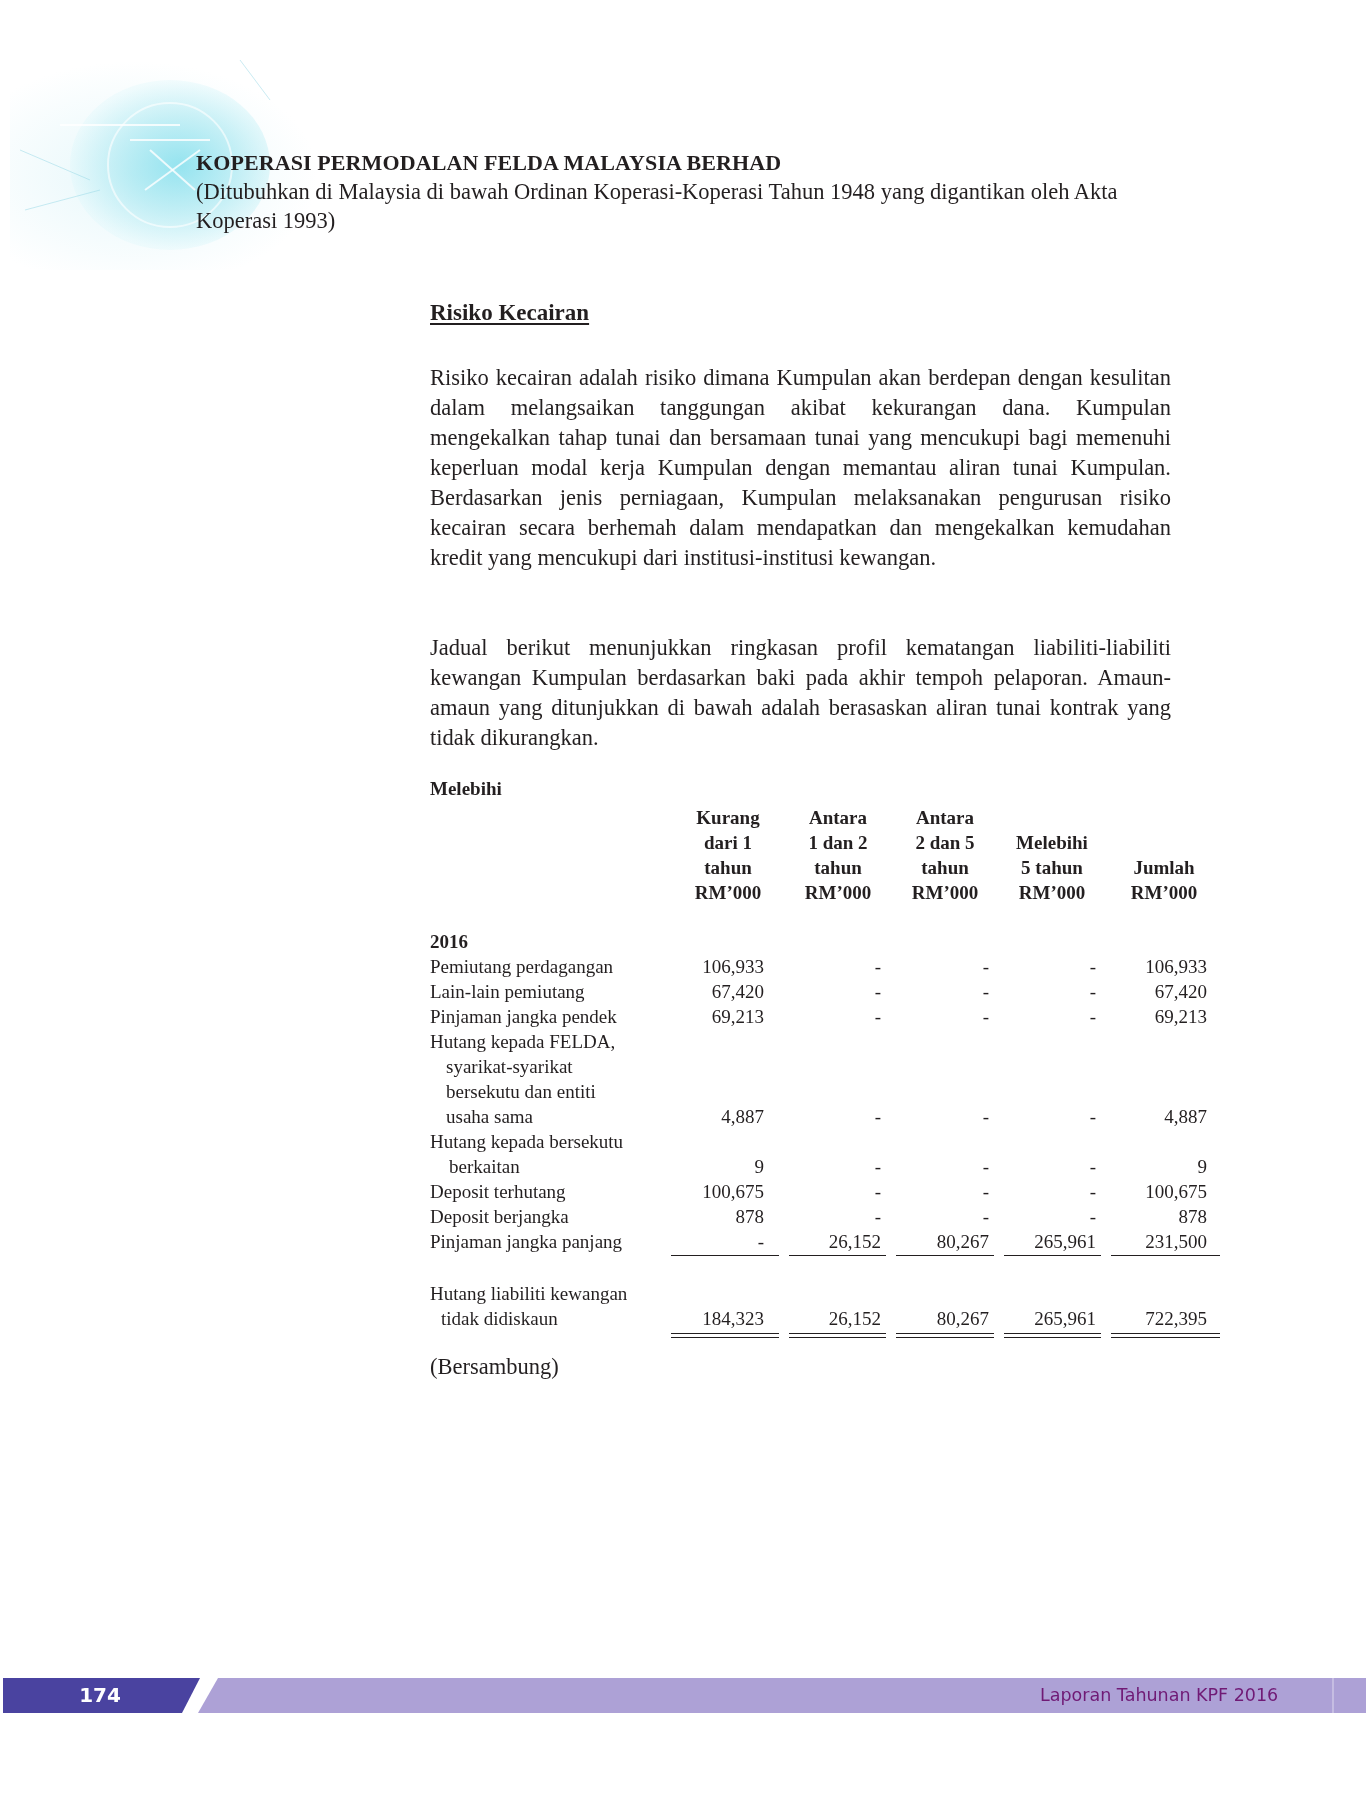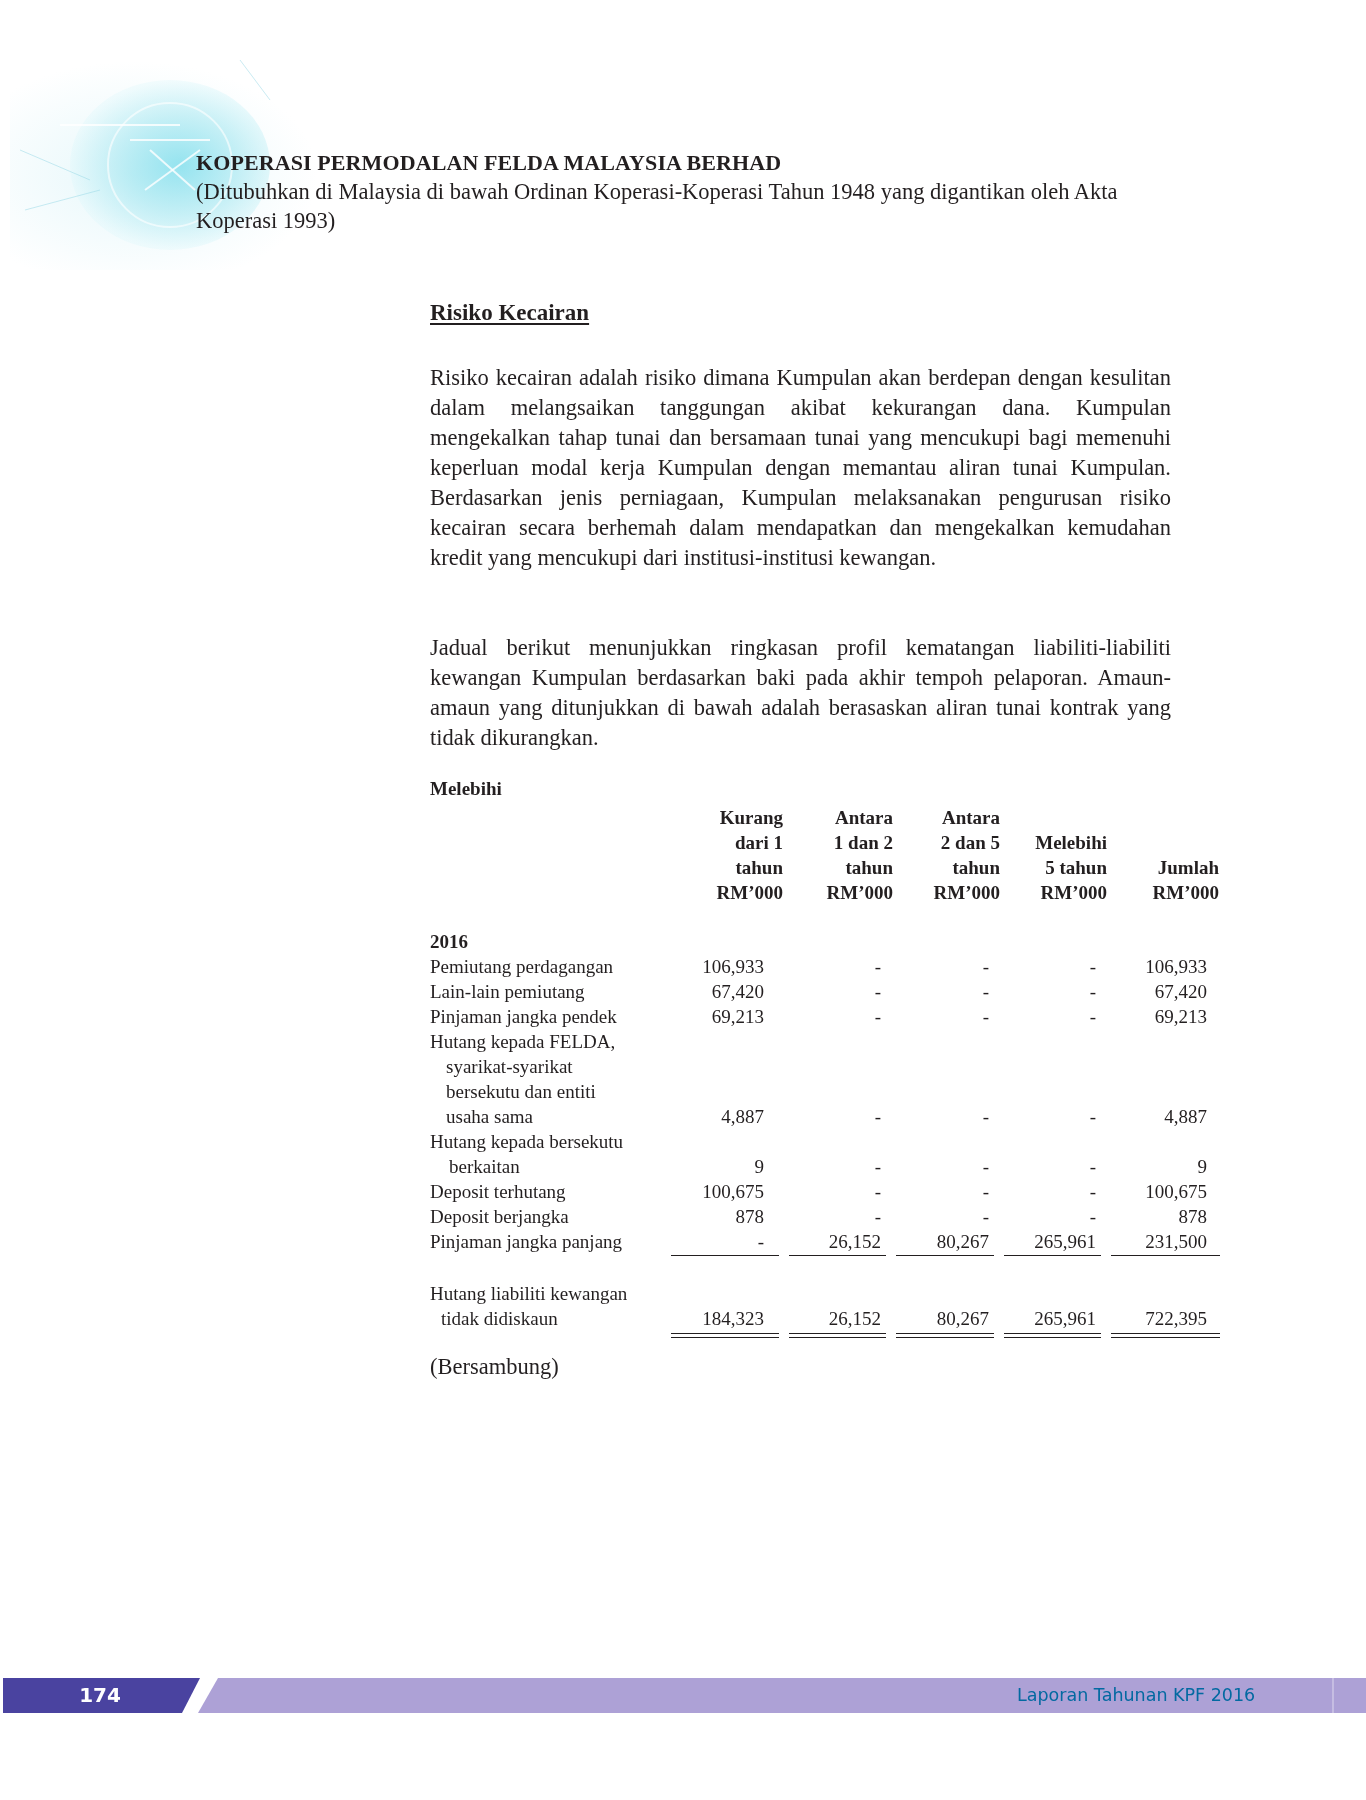--- a/index.html
+++ b/index.html
@@ -20,39 +20,39 @@
 
   
   .section-title { left: 430px; top: 300px; font-size: 23px; font-weight: bold; text-decoration: underline; text-underline-offset: 3px; }
   .para { left: 430px; width: 741px; font-size: 22.5px; line-height: 30px; text-align: justify; }
   .para1 { top: 363px; }
   .para2 { top: 633px; }
 
   
   .group-label { left: 430px; top: 778px; font-size: 19px; font-weight: bold; }
   .th { position: absolute; top: 805px; font-size: 19px; font-weight: bold; line-height: 25px; text-align: center; width: 110px; }
-  .th-line { display: block; height: 25px; white-space: nowrap; text-align: right; }
+  .th-line { display: block; height: 25px; white-space: nowrap; }
 
   .row { position: absolute; left: 430px; height: 25px; line-height: 25px; font-size: 19px; }
   .row-label { position: absolute; left: 0; white-space: nowrap; }
   .cell { position: absolute; text-align: right; white-space: nowrap; }
   .year { font-weight: bold; }
 
   .uline { position: absolute; height: 0; border-top: 1px solid #231f20; }
   .dline { position: absolute; height: 3px; border-top: 1px solid #231f20; border-bottom: 1px solid #231f20; }
 
   .continued { left: 430px; top: 1354px; font-size: 22.5px; }
 
   
   .footer { position: absolute; left: 0; top: 1678px; width: 1366px; height: 35px; }
   .footer svg { position: absolute; left: 0; top: 0; }
   .page-num { position: absolute; left: 60px; top: 0; width: 80px; height: 35px; line-height: 35px; text-align: center;
               font-family: "DejaVu Sans", "Liberation Sans", sans-serif; font-weight: bold; font-size: 20px; color: #ffffff; }
-  .footer-title { position: absolute; left: 1017px; top: 0; height: 29px; line-height: 35px;
-                  font-family: "DejaVu Sans", "Liberation Sans", sans-serif; font-size: 17.5px; color: #0369a1; white-space: nowrap; }
+  .footer-title { position: absolute; left: 1040px; top: 0; height: 29px; line-height: 35px;
+                  font-family: "DejaVu Sans", "Liberation Sans", sans-serif; font-size: 17.5px; color: #701a75; white-space: nowrap; }
 </style>
 </head>
 <body>
 
 <div class="deco">
   <div class="haze"></div>
   <div class="glow"></div>
   <svg width="330" height="230" style="position:absolute;left:0;top:0">
     <g stroke="rgba(255,255,255,0.8)" stroke-width="2" fill="none">
       <line x1="60" y1="85" x2="180" y2="85"></line>

